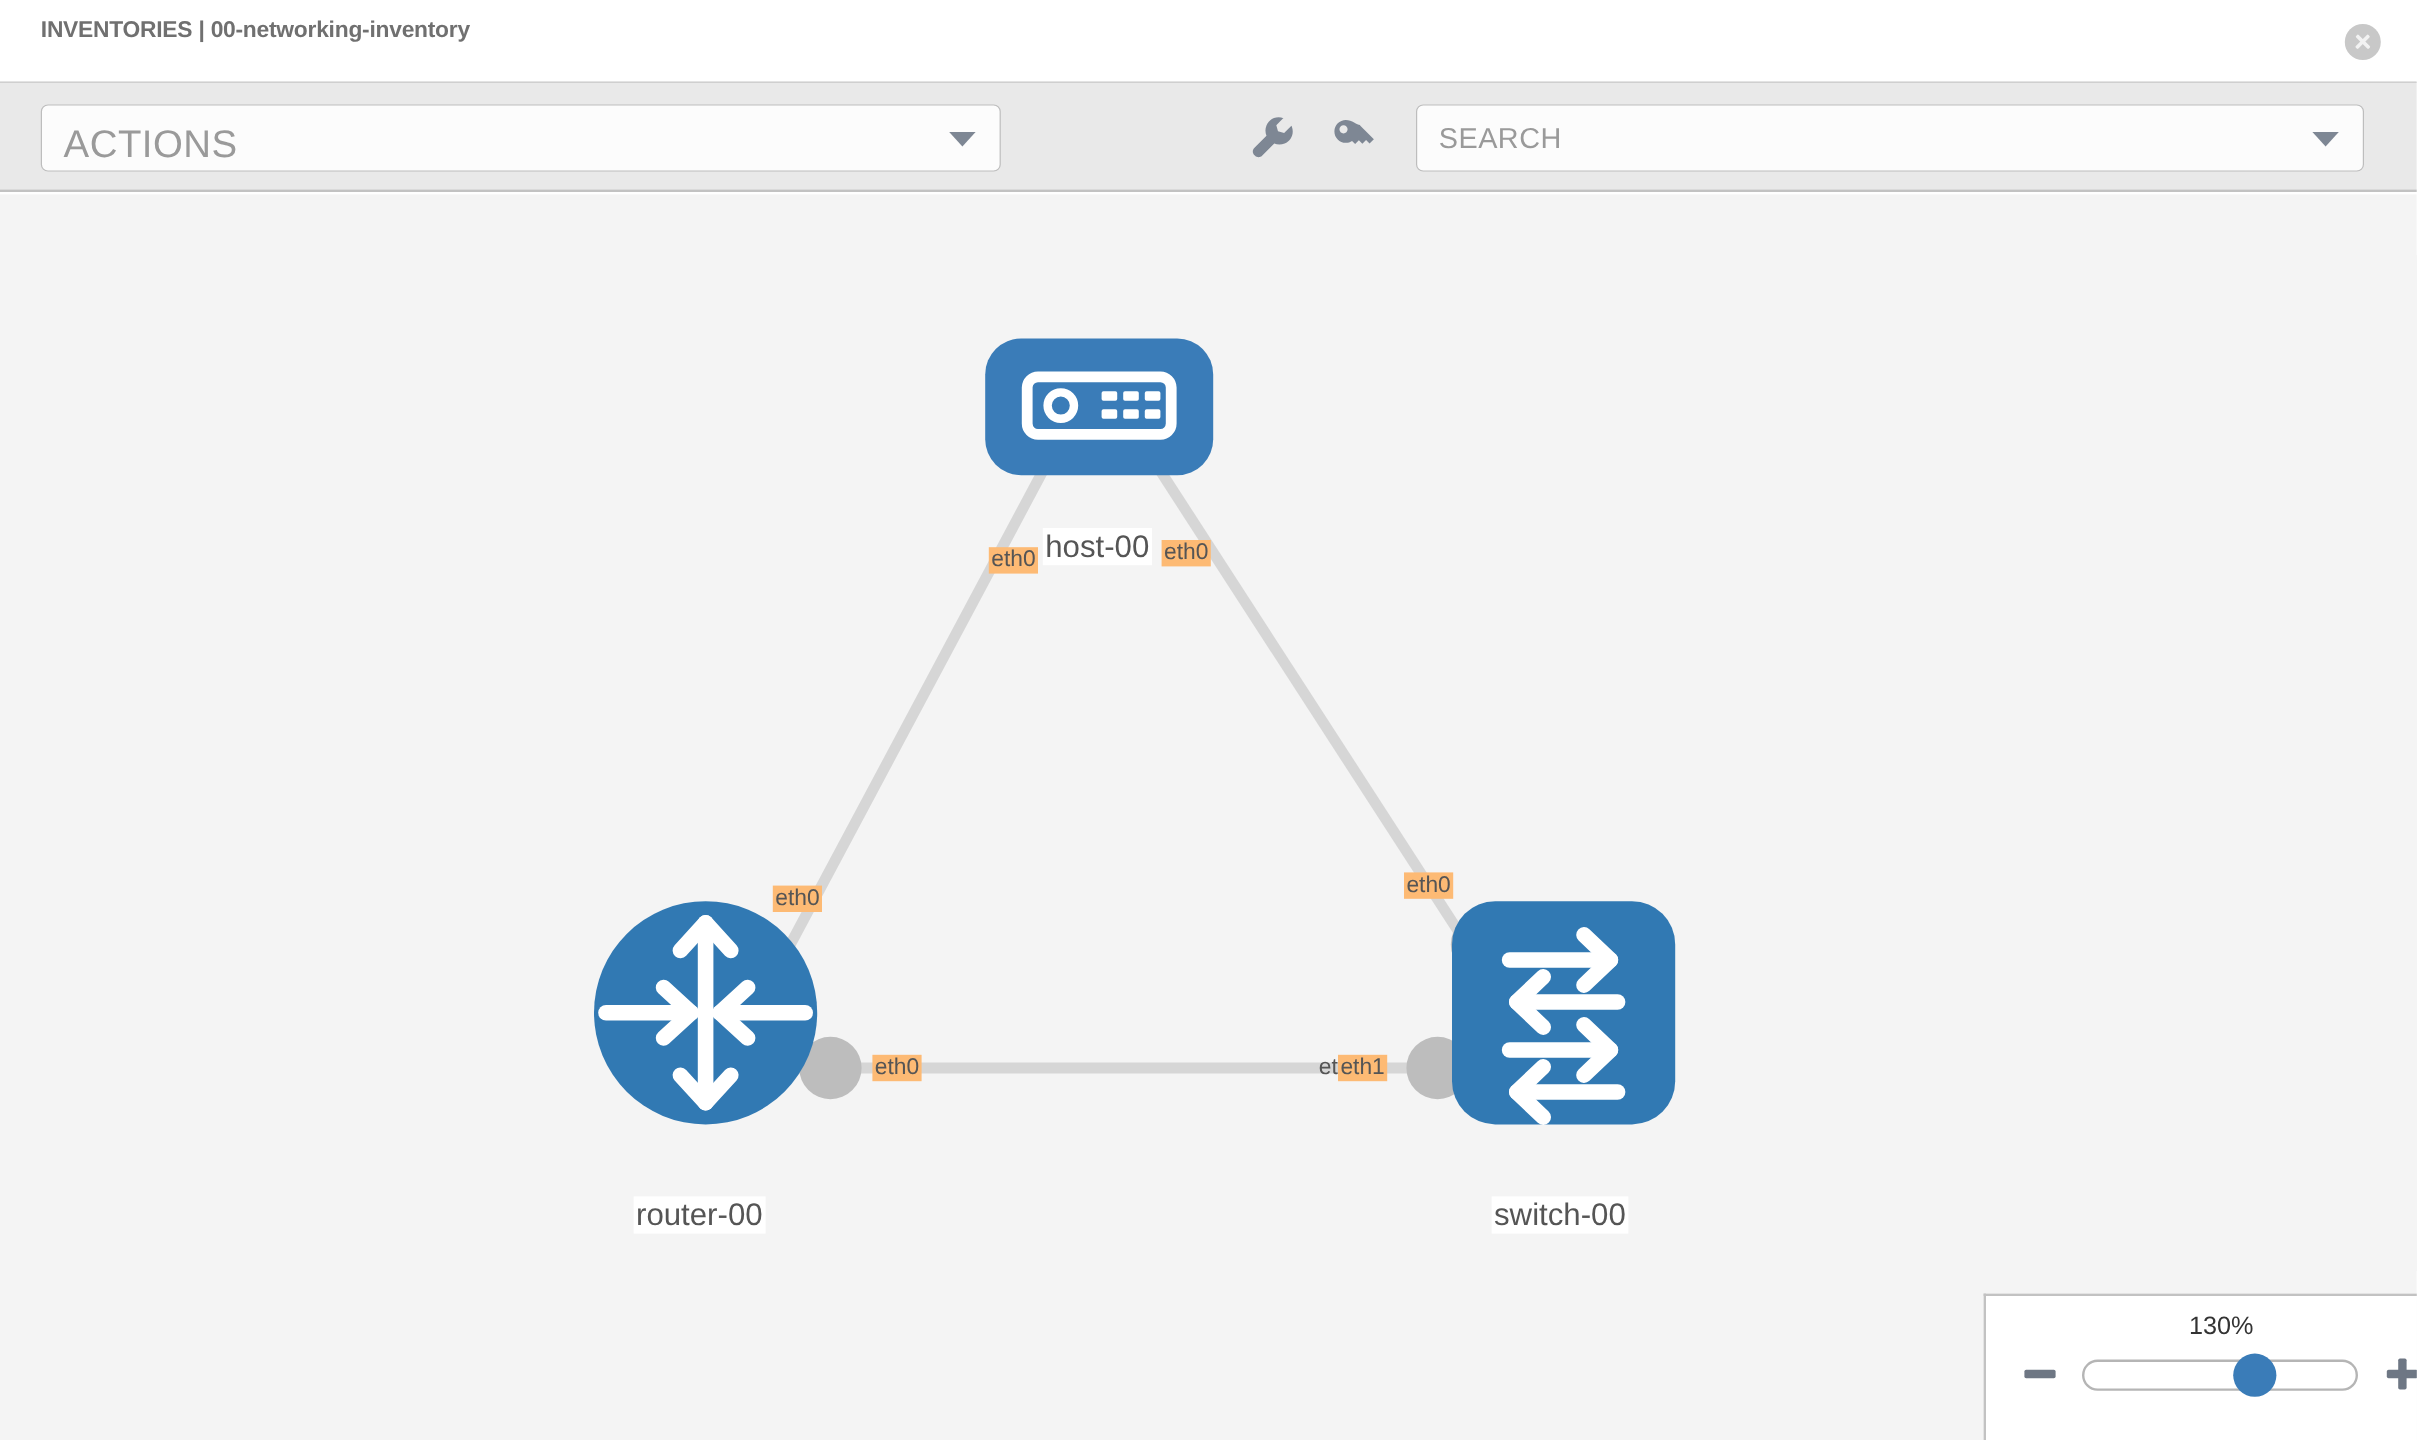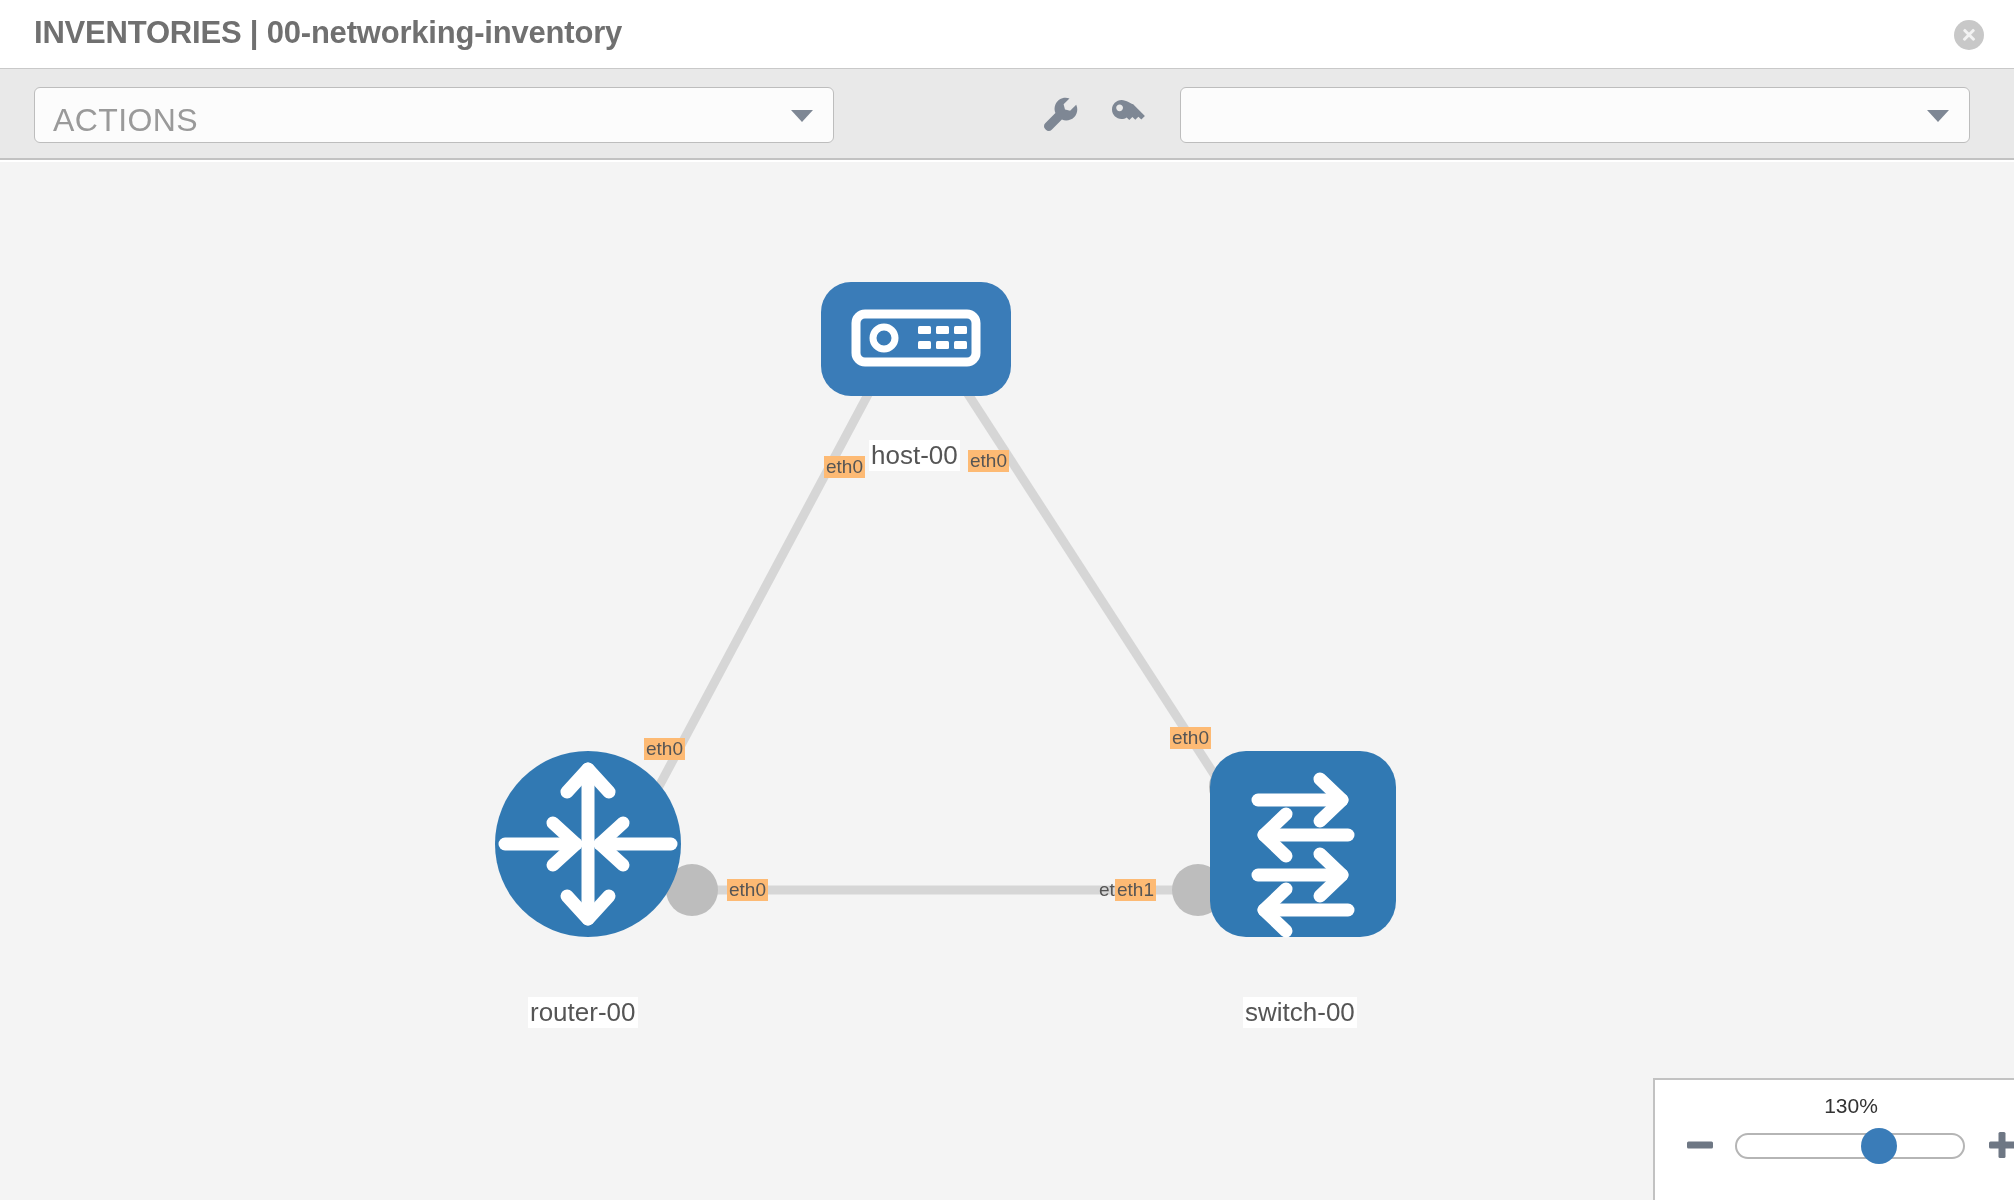--- a/index.html
+++ b/index.html
@@ -12,21 +12,21 @@
 
   #app { position: relative; width: 2014px; height: 1200px; }
 
   
   #header {
     position: absolute; left: 0; top: 0; width: 2014px; height: 68px;
     background: #ffffff;
   }
   #page-title {
     position: absolute; left: 34px; top: 15px;
-    font-size: 31px; font-weight: bold; color: #707070;
+    font-size: 19px; font-weight: bold; color: #707070;
     letter-spacing: -0.2px; white-space: nowrap;
   }
   #close-button {
     position: absolute; right: 30px; top: 20px;
     width: 30px; height: 30px; border-radius: 50%;
     background: #c8c8c8; cursor: pointer;
   }
   #close-button::before, #close-button::after {
     content: ""; position: absolute; left: 50%; top: 50%;
     width: 15px; height: 3.4px; background: #f2f2f2; border-radius: 1px;
@@ -168,20 +168,21 @@
       </svg>
     </div>
 
     <div id="key-icon">
       <svg viewBox="0 0 48 48" xmlns="http://www.w3.org/2000/svg">
         <path fill="#7e8794" d="M17.5 9c-5.2 0-9.5 4.3-9.5 9.5s4.3 9.5 9.5 9.5c1.9 0 3.7-0.6 5.2-1.6l2.6 2.6 3.1-3.1 2.9 2.9 3.1-3.1 2.9 2.9 3.6-3.6-11.5-11.5c0-0.1 0-0.2 0-0.3C27.0 13.3 22.7 9 17.5 9zm-1.9 4.4c1.9 0 3.4 1.5 3.4 3.4s-1.5 3.4-3.4 3.4-3.4-1.5-3.4-3.4 1.5-3.4 3.4-3.4z"></path>
       </svg>
     </div>
 
     <div id="search-box">
+      <input id="search-input" type="text" placeholder="SEARCH" style="">
       <span class="caret"></span>
     </div>
 
   </div>
 
   <div id="canvas">
 
     <svg id="topology-svg" viewBox="0 0 2014 1038" xmlns="http://www.w3.org/2000/svg">
 
       <g>

